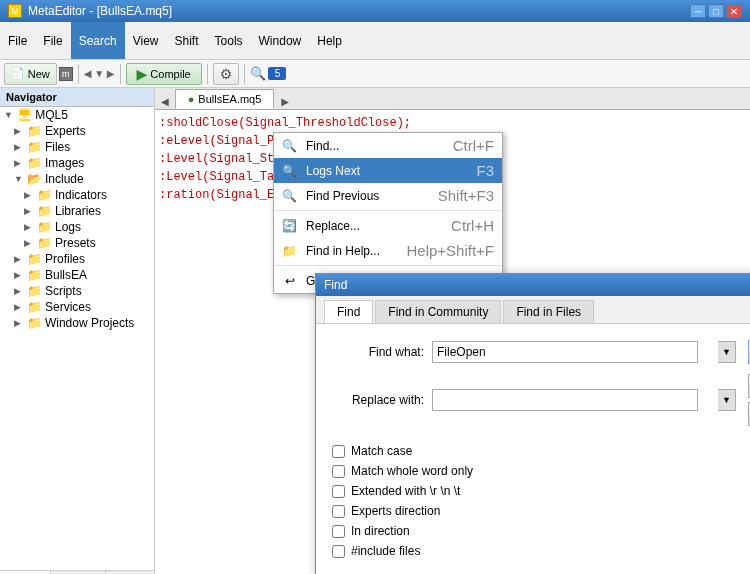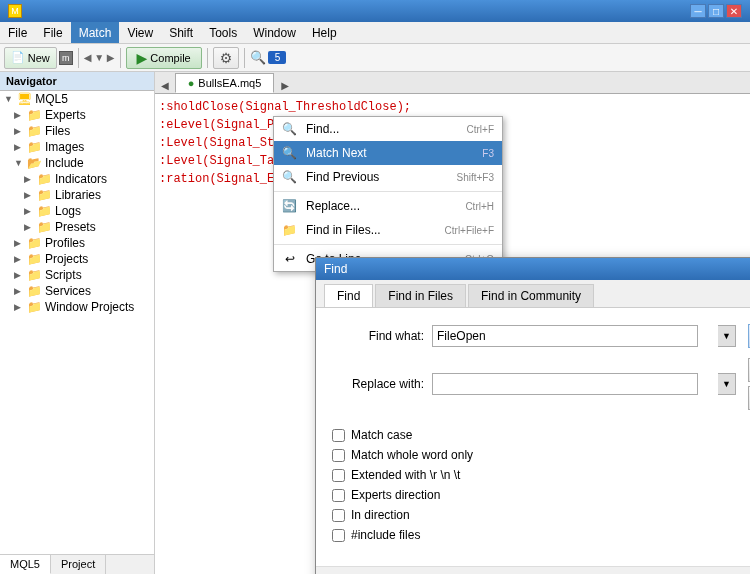--- a/index.html
+++ b/index.html
@@ -8,21 +8,21 @@
     
     .title-bar { background: linear-gradient(to bottom, #4a90d9, #2e6db4); color: white; height: 22px; display: flex; align-items: center; padding: 0 8px; justify-content: space-between; }
     .title-bar-left { display: flex; align-items: center; gap: 6px; }
     .title-bar-icon { width: 14px; height: 14px; background: #ffd700; border: 1px solid #b8860b; display: flex; align-items: center; justify-content: center; font-size: 9px; }
     .title-bar-title { font-size: 12px; font-weight: normal; }
     .title-bar-controls { display: flex; gap: 2px; }
     .title-btn { width: 16px; height: 14px; background: #6aabee; border: 1px solid #4a7ab5; color: white; font-size: 10px; display: flex; align-items: center; justify-content: center; cursor: pointer; }
     .title-btn.close { background: #e05050; }
 
     
-    .menu-bar { background: #f0f0f0; height: 22px; display: flex; align-items: stretch; border-bottom: 1px solid #ccc; }
+    .menu-bar { background: #f0f0f0; height: 38px; display: flex; align-items: stretch; border-bottom: 1px solid #ccc; }
     .menu-item { padding: 2px 8px; display: flex; align-items: center; cursor: pointer; font-size: 12px; position: relative; }
     .menu-item:hover, .menu-item.active { background: #3c7fc0; color: white; }
     .menu-item.active { background: #3c7fc0; color: white; }
 
     
     .toolbar { background: #f5f5f5; height: 28px; display: flex; align-items: center; padding: 2px 4px; border-bottom: 1px solid #ccc; gap: 2px; }
     .tb-btn { height: 22px; padding: 2px 6px; background: linear-gradient(to bottom, #f8f8f8, #e8e8e8); border: 1px solid #bbb; border-radius: 2px; cursor: pointer; display: flex; align-items: center; gap: 3px; font-size: 11px; }
     .tb-btn.new-btn { background: linear-gradient(to bottom, #f0f8f0, #d8ecd8); }
     .tb-separator { width: 1px; height: 20px; background: #bbb; margin: 0 3px; }
     .tb-compile { background: linear-gradient(to bottom, #e8f4e8, #c8e4c8); border-color: #8aba8a; padding: 2px 10px; }
@@ -55,21 +55,21 @@
     .code-line { display: flex; text-align: center; }
     .code-text.red { color: #cc0000; }
 
     
     .dropdown-overlay { position: absolute; top: 0; left: 0; right: 0; bottom: 0; z-index: 100; pointer-events: none; }
     .dropdown-menu { position: absolute; top: 44px; left: 118px; background: white; border: 1px solid #aaa; box-shadow: 2px 2px 6px rgba(0,0,0,0.3); min-width: 230px; z-index: 200; pointer-events: auto; }
     .dropdown-item { padding: 4px 8px; display: flex; align-items: center; gap: 8px; cursor: pointer; justify-content: space-between; }
     .dropdown-item.highlighted { background: #3c7fc0; color: white; }
     .dropdown-item-left { display: flex; align-items: center; gap: 8px; }
     .dropdown-icon { width: 16px; height: 16px; display: flex; align-items: center; justify-content: center; font-size: 12px; }
-    .dropdown-shortcut { color: #888; font-size: 10px; }
+    .dropdown-shortcut { color: #888; font-size: 15px; }
     .dropdown-item.highlighted .dropdown-shortcut { color: #cce; }
     .dropdown-separator { height: 1px; background: #e0e0e0; margin: 2px 0; }
 
     
     .find-dialog { position: absolute; top: 185px; left: 160px; width: 560px; background: #f0f0f0; border: 1px solid #888; box-shadow: 4px 4px 12px rgba(0,0,0,0.4); z-index: 300; }
     .dialog-title { background: linear-gradient(to bottom, #4a90d9, #2e6db4); color: white; padding: 4px 8px; display: flex; align-items: center; justify-content: space-between; height: 22px; }
     .dialog-title-text { font-size: 12px; }
     .dialog-tabs { display: flex; background: #f0f0f0; border-bottom: 1px solid #ccc; padding: 4px 8px 0; gap: 2px; }
     .dialog-tab { padding: 4px 12px; font-size: 12px; cursor: pointer; border: 1px solid #ccc; border-bottom: none; background: #e0e0e0; }
     .dialog-tab.active { background: white; }
@@ -86,32 +86,33 @@
     .checkbox-row { display: flex; align-items: center; gap: 6px; font-size: 12px; }
     .checkbox-row input[type="checkbox"] { width: 13px; height: 13px; }
     .dialog-footer { padding: 10px 16px; background: #f0f0f0; border-top: 1px solid #ddd; display: flex; justify-content: flex-end; gap: 8px; }
   </style>
 </head>
 <body>
 
 <div class="title-bar">
   <div class="title-bar-left">
     <div class="title-bar-icon">M</div>
+    <span class="title-bar-title">MetaEditor - [BullsEA.mq5]</span>
   </div>
   <div class="title-bar-controls">
     <div class="title-btn">─</div>
     <div class="title-btn">□</div>
     <div class="title-btn close">✕</div>
   </div>
 </div>
 
 <div class="menu-bar">
   <div class="menu-item">File</div>
   <div class="menu-item">File</div>
-  <div class="menu-item active">Match</div>
+  <div class="menu-item active">Search</div>
   <div class="menu-item">View</div>
   <div class="menu-item">Shift</div>
   <div class="menu-item">Tools</div>
   <div class="menu-item">Window</div>
   <div class="menu-item">Help</div>
 </div>
 
 <div class="toolbar">
   <button class="tb-btn new-btn">
     <span>📄</span>
@@ -185,21 +186,21 @@
         <span>Presets</span>
       </div>
       <div class="nav-item nav-indent1">
         <span class="expand-icon">▶</span>
         <span>📁</span>
         <span>Profiles</span>
       </div>
       <div class="nav-item nav-indent1">
         <span class="expand-icon">▶</span>
         <span>📁</span>
-        <span>Projects</span>
+        <span>BullsEA</span>
       </div>
       <div class="nav-item nav-indent1">
         <span class="expand-icon">▶</span>
         <span>📁</span>
         <span>Scripts</span>
       </div>
       <div class="nav-item nav-indent1">
         <span class="expand-icon">▶</span>
         <span>📁</span>
         <span>Services</span>
@@ -248,21 +249,21 @@
         <div class="dropdown-item">
           <div class="dropdown-item-left">
             <div class="dropdown-icon">🔍</div>
             <span>Find...</span>
           </div>
           <span class="dropdown-shortcut">Ctrl+F</span>
         </div>
         <div class="dropdown-item highlighted">
           <div class="dropdown-item-left">
             <div class="dropdown-icon">🔍</div>
-            <span>Match Next</span>
+            <span>Logs Next</span>
           </div>
           <span class="dropdown-shortcut">F3</span>
         </div>
         <div class="dropdown-item">
           <div class="dropdown-item-left">
             <div class="dropdown-icon">🔍</div>
             <span>Find Previous</span>
           </div>
           <span class="dropdown-shortcut">Shift+F3</span>
         </div>
@@ -270,44 +271,44 @@
         <div class="dropdown-item">
           <div class="dropdown-item-left">
             <div class="dropdown-icon">🔄</div>
             <span>Replace...</span>
           </div>
           <span class="dropdown-shortcut">Ctrl+H</span>
         </div>
         <div class="dropdown-item">
           <div class="dropdown-item-left">
             <div class="dropdown-icon">📁</div>
-            <span>Find in Files...</span>
-          </div>
-          <span class="dropdown-shortcut">Ctrl+File+F</span>
+            <span>Find in Help...</span>
+          </div>
+          <span class="dropdown-shortcut">Help+Shift+F</span>
         </div>
         <div class="dropdown-separator"></div>
         <div class="dropdown-item">
           <div class="dropdown-item-left">
             <div class="dropdown-icon">↩</div>
             <span>Go to Line...</span>
           </div>
           <span class="dropdown-shortcut">Ctrl+G</span>
         </div>
       </div>
     </div>
 
     <div class="find-dialog">
       <div class="dialog-title">
         <span class="dialog-title-text">Find</span>
 
       </div>
       <div class="dialog-tabs">
         <div class="dialog-tab active">Find</div>
+        <div class="dialog-tab">Find in Community</div>
         <div class="dialog-tab">Find in Files</div>
-        <div class="dialog-tab">Find in Community</div>
       </div>
       <div class="dialog-body">
         <div class="dialog-row">
           <div class="dialog-label">Find what:</div>
           <div class="dialog-input-wrap">
             <input class="dialog-input" type="text" value="FileOpen" style="">
             <div class="dialog-dropdown-btn">▼</div>
           </div>
           <div class="dialog-action-col">
             <button class="dialog-action-btn primary">Find Next</button>

